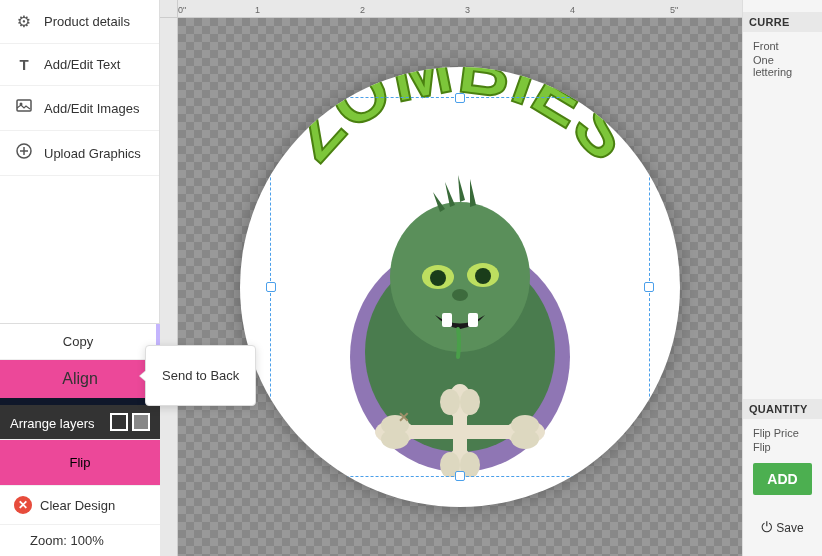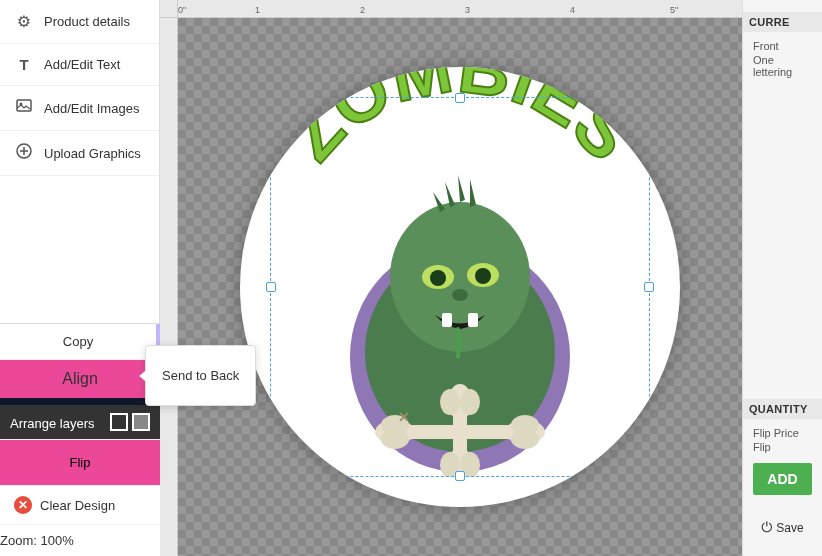--- a/index.html
+++ b/index.html
@@ -115,21 +115,21 @@
       border-radius: 50%;
       display: flex;
       align-items: center;
       justify-content: center;
       color: white;
       font-size: 12px;
       font-weight: bold;
     }
 
     .zoom-row {
-      padding: 8px 0;
+      padding: 8px 30px;
       font-size: 13px;
       color: #333;
       background: #fff;
     }
 
     
     .tooltip-popup {
       position: absolute;
       left: 145px;
       bottom: 150px;

